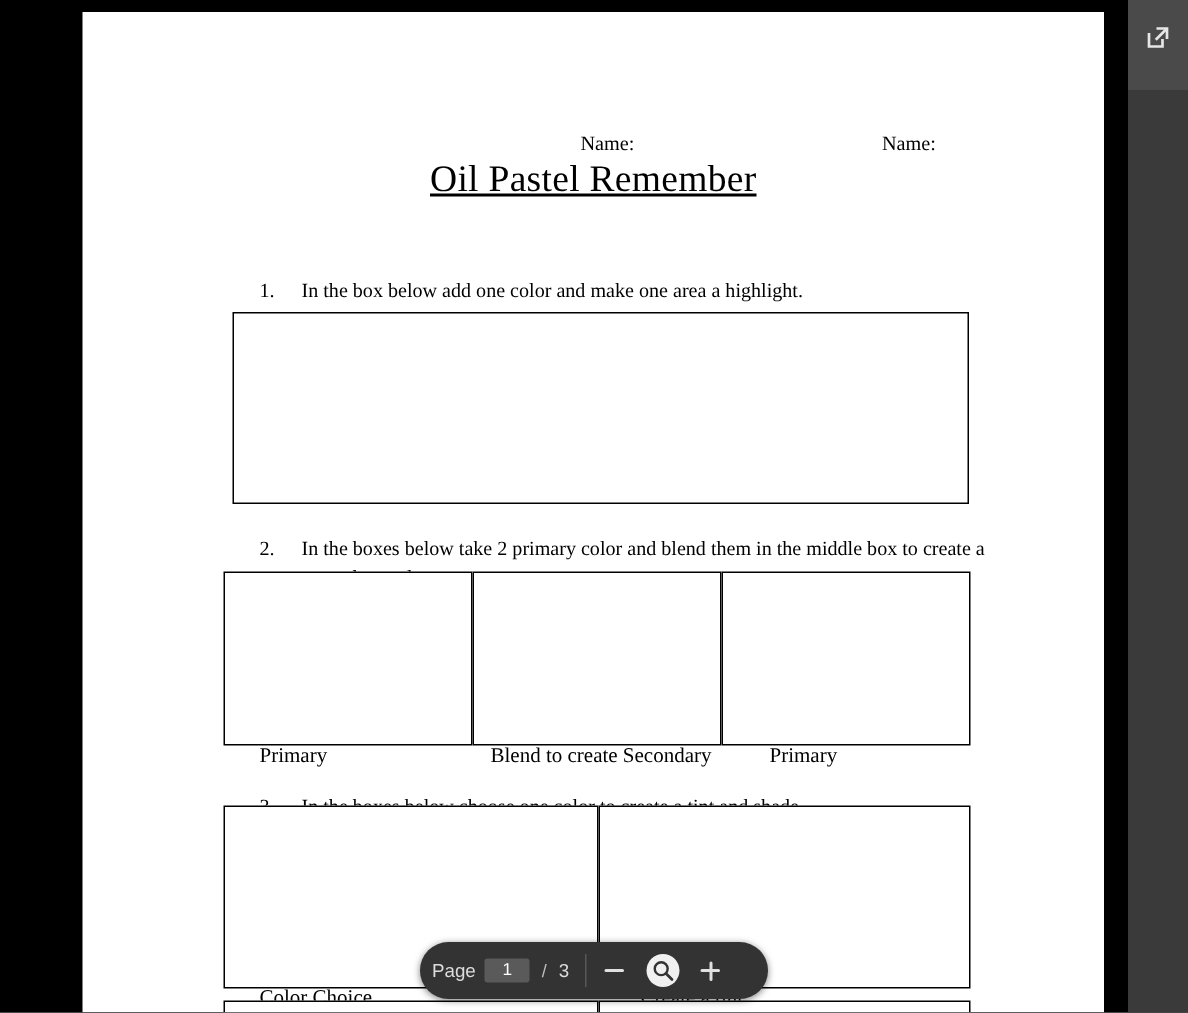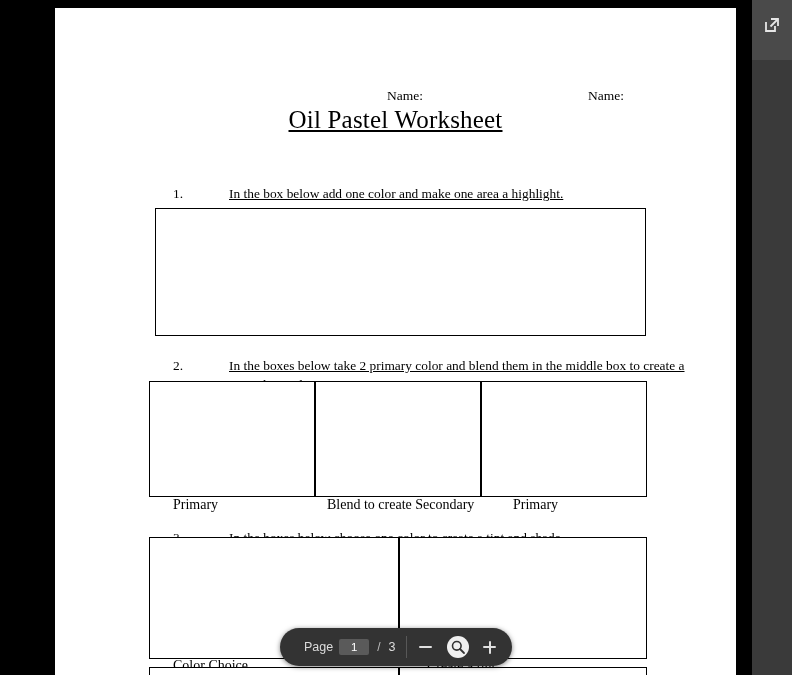--- a/index.html
+++ b/index.html
@@ -113,22 +113,21 @@
     line-height: 1.42;
   }
   .q .num {
     position: absolute;
     left: 0;
     top: 0;
     width: 20px;
   }
   .q .txt {
     display: block;
-    margin-left: 56px;
-    text-decoration: underline;
+    margin-left: 28px;
   }
 
   .q1 { top: 176px; left: 118px; width: 540px; }
   .q2 { top: 348px; left: 118px; width: 530px; }
   .q3 { top: 520px; left: 118px; width: 540px; }
 
   .box {
     position: absolute;
     border: 1px solid #000000;
     background: #ffffff;
@@ -170,21 +169,21 @@
     display: flex;
     align-items: center;
     color: #e8e8e8;
     font-family: "Liberation Sans", sans-serif;
     font-size: 12px;
     box-shadow: 0 1px 5px rgba(0,0,0,0.5);
   }
   .tb-left {
     display: flex;
     align-items: center;
-    padding-left: 24px;
+    padding-left: 8px;
     gap: 6px;
   }
   .tb-page-label { color: #dcdcdc; font-size: 12.5px; }
   .tb-page-input {
     width: 30px;
     height: 16px;
     background: #5a5a5a;
     border: none;
     border-radius: 2px;
     color: #ffffff;
@@ -261,21 +260,21 @@
   </div>
 
   <div class="page">
     <div class="page-inner">
 
       <div class="hdr-row">
         <span class="hdr-name">Name:</span>
         <span class="hdr-hour">Name:</span>
       </div>
 
-      <div class="doc-title">Oil Pastel Worksheet</div>
+      <div class="doc-title">Oil Pastel Remember</div>
 
 
       <div class="q q1">
         <span class="num">1.</span>
         <span class="txt">In the box below add one color and make one area a highlight.</span>
       </div>
 
       <div class="box box1"></div>
 
       <div class="q q2">

